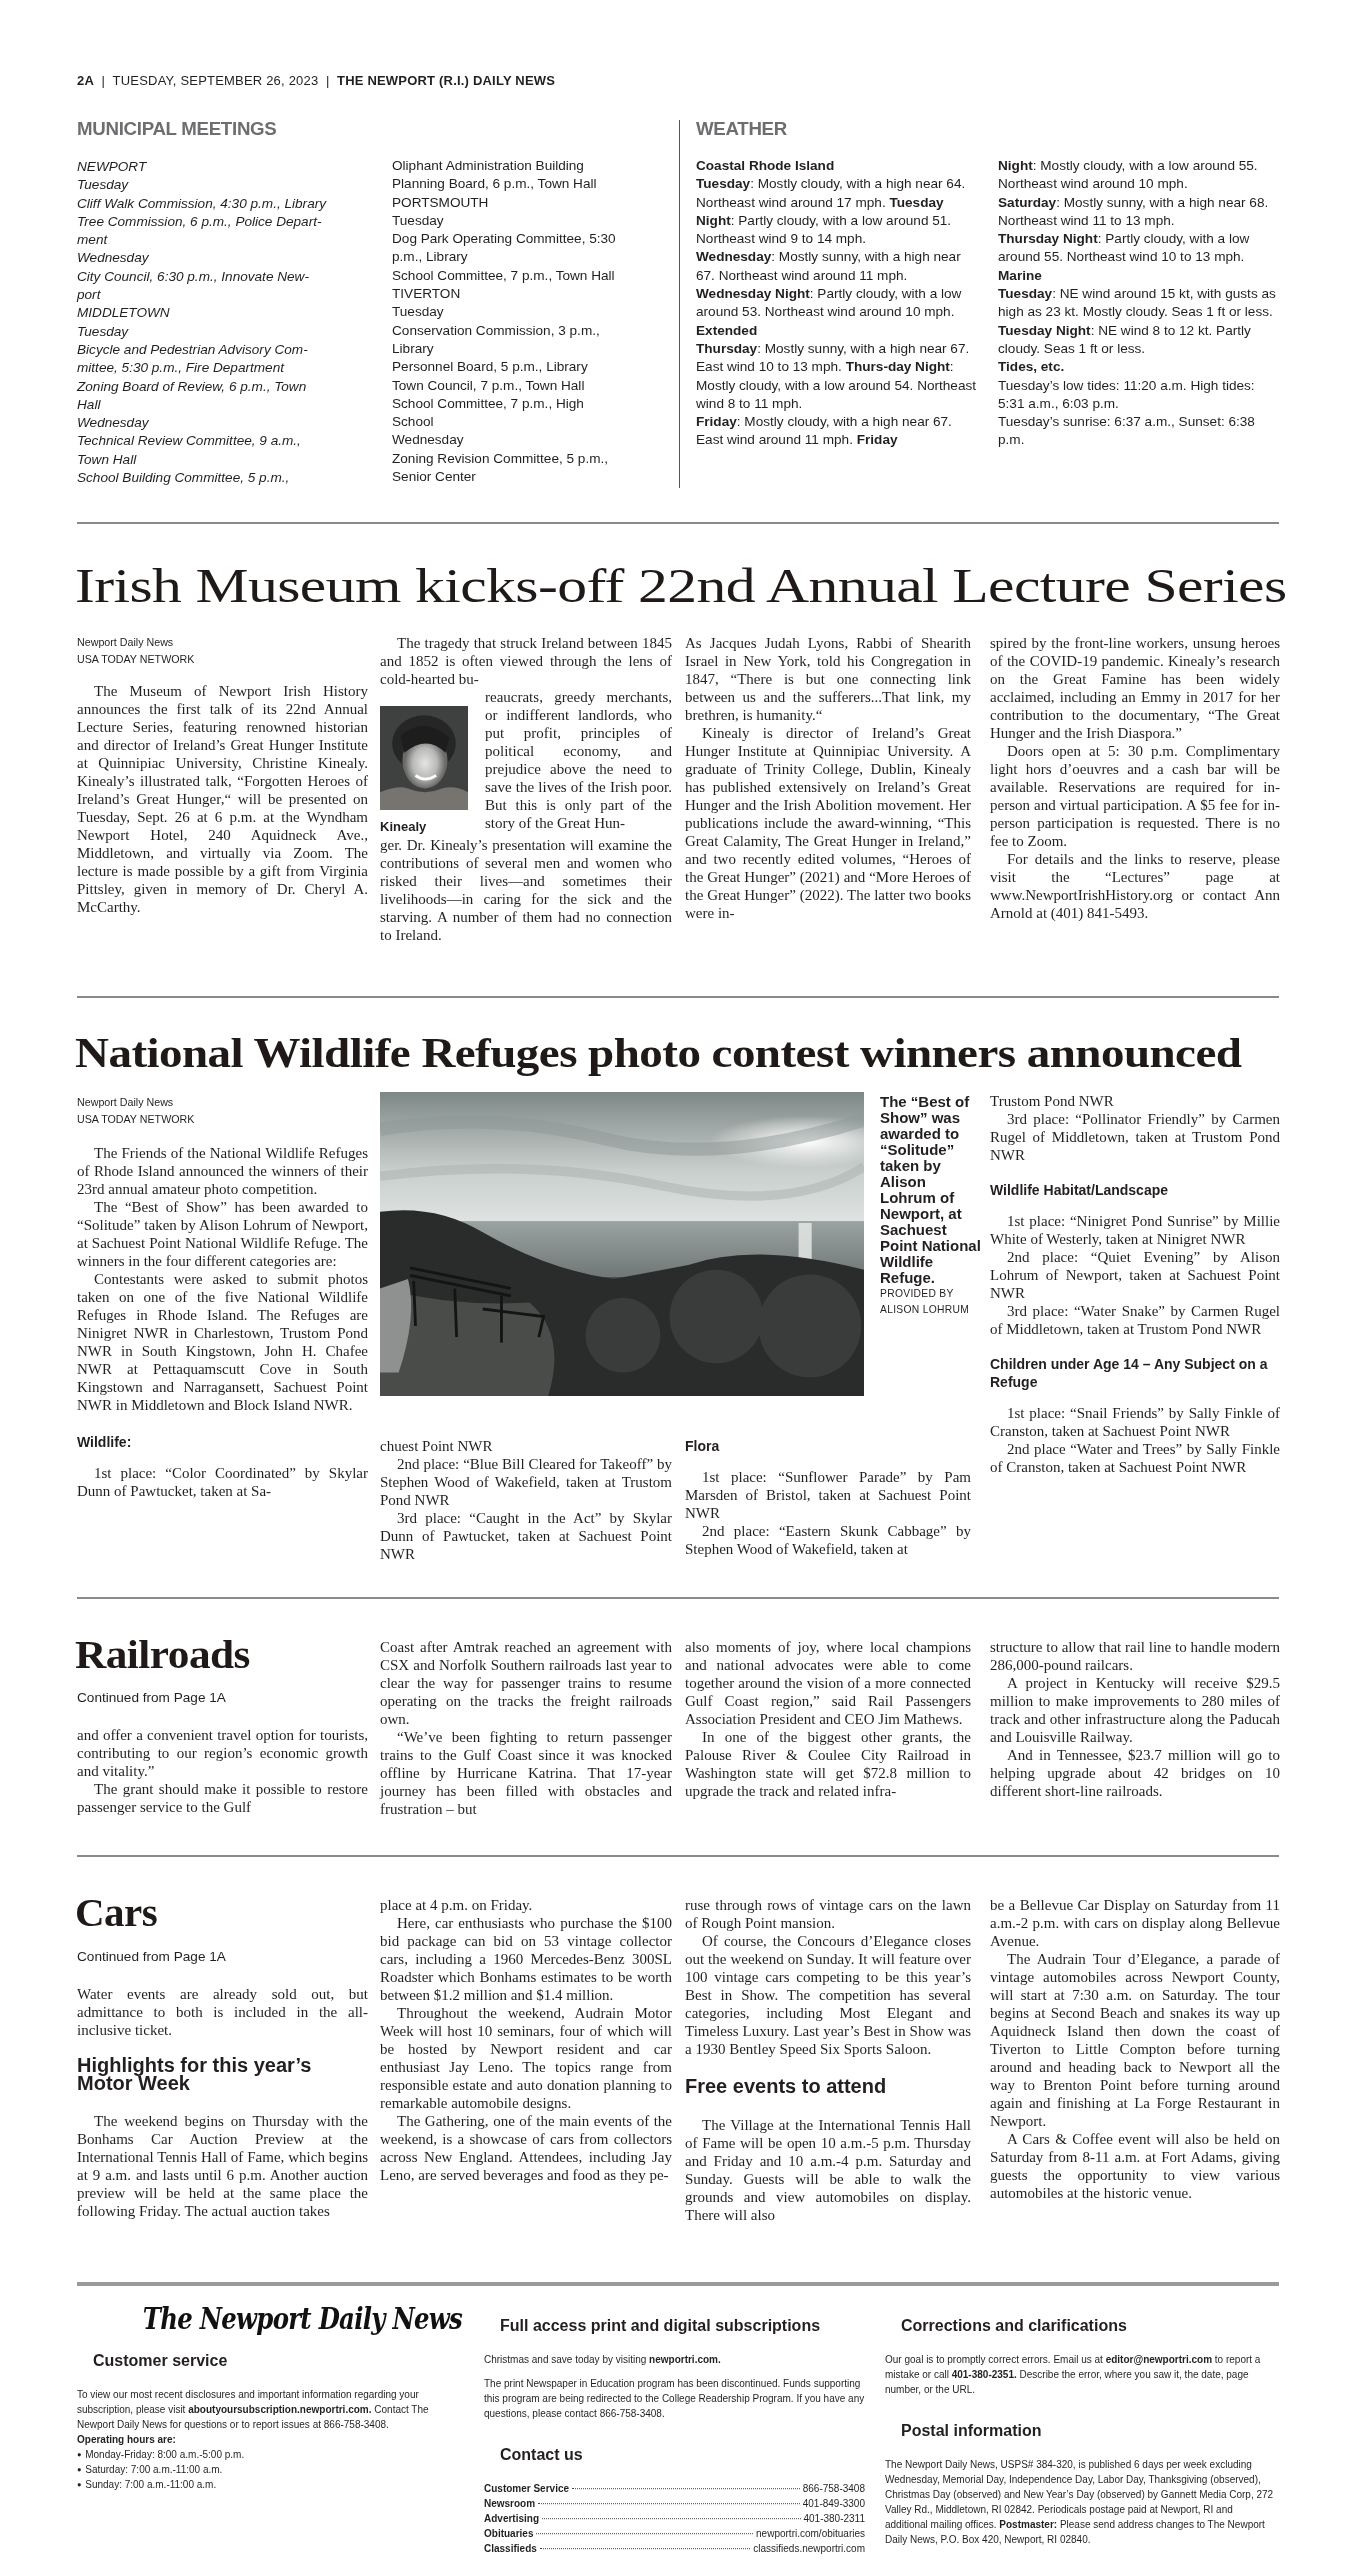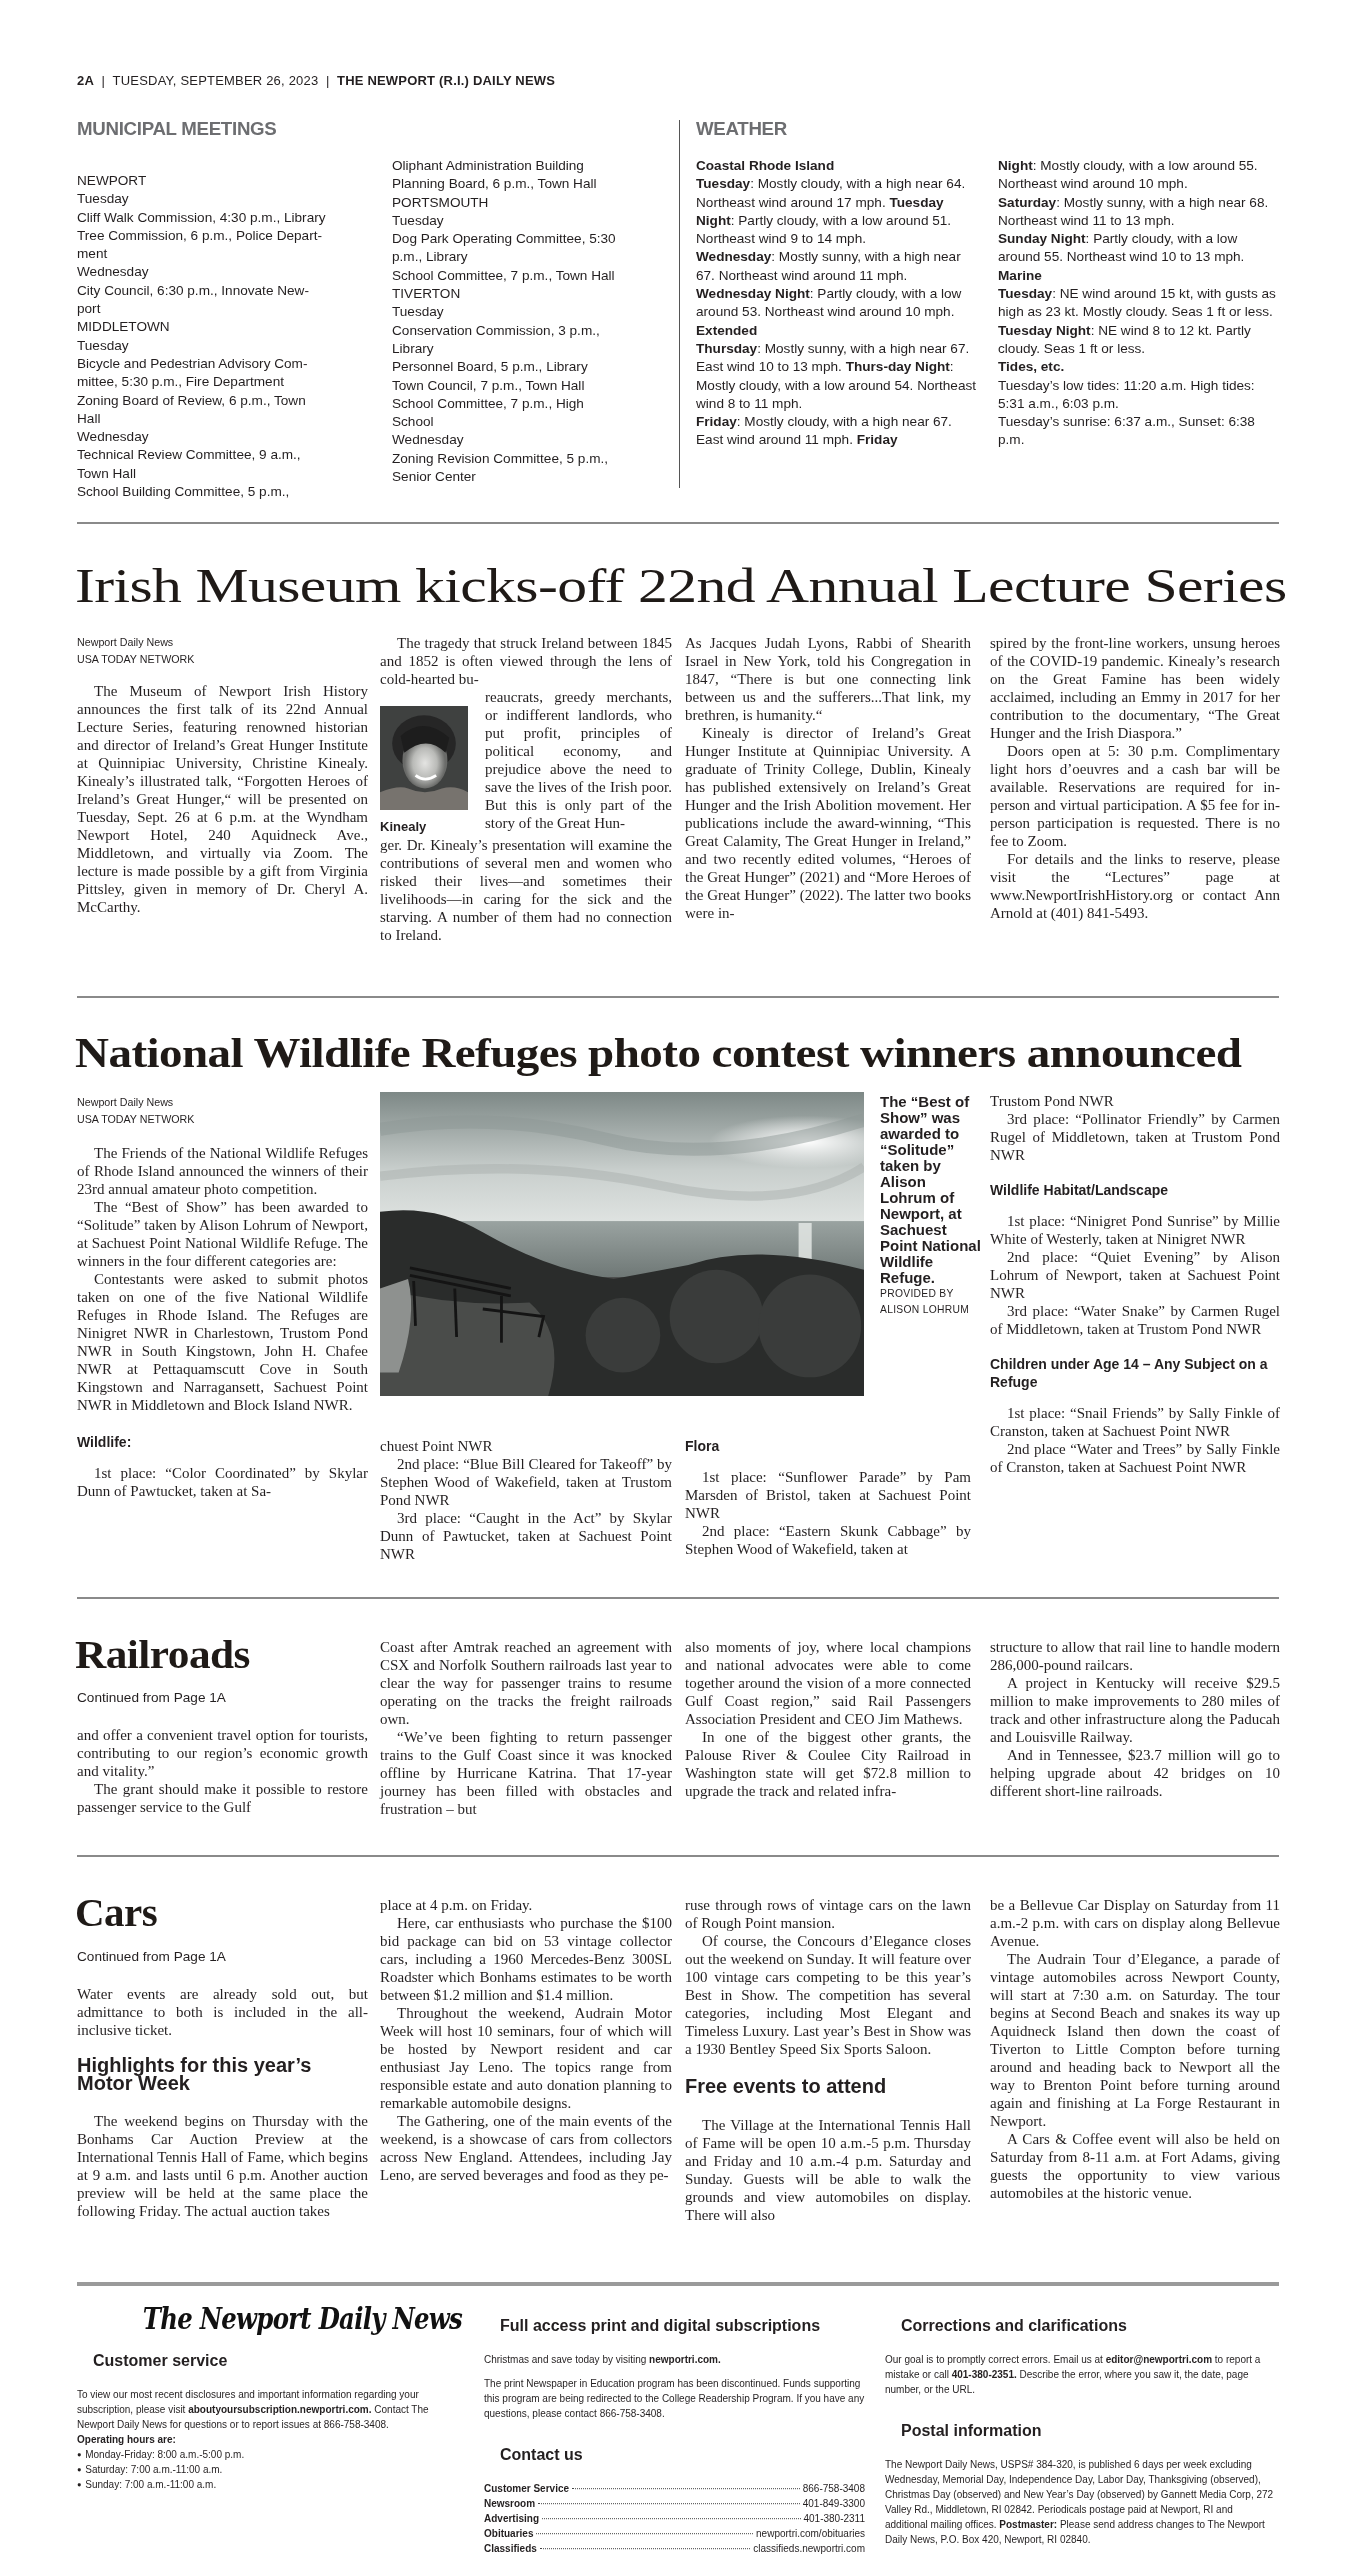--- a/index.html
+++ b/index.html
@@ -49,21 +49,21 @@
   .img-box svg { display:block; width:100%; height:100%; }
 </style>
 </head>
 <body>
 
 <div class="abs sans hdr">
   <b>2A</b><span class="sep">|</span><span>TUESDAY, SEPTEMBER 26, 2023</span><span class="sep">|</span><b>THE NEWPORT (R.I.) DAILY NEWS</b>
 </div>
 
 <div class="abs sans sec-head" style="left:77px; top:118px;">MUNICIPAL MEETINGS</div>
-<div class="abs sans list" style="left:77px; top:172px; width:290px;" id="mm-col1">
+<div class="abs sans list" style="left:77px; top:158px; width:290px;font-style:italic;" id="mm-col1">
     <div>NEWPORT</div>
     <div>Tuesday</div>
     <div>Cliff Walk Commission, 4:30 p.m., Library</div>
     <div>Tree Commission, 6 p.m., Police Depart-</div>
     <div>ment</div>
     <div>Wednesday</div>
     <div>City Council, 6:30 p.m., Innovate New-</div>
     <div>port</div>
     <div>MIDDLETOWN</div>
     <div>Tuesday</div>
@@ -105,21 +105,21 @@
   <p><b>Tuesday</b><span>: Mostly cloudy, with a high near 64. Northeast wind around 17 mph. </span><b>Tuesday Night</b><span>: Partly cloudy, with a low around 51. Northeast wind 9 to 14 mph.</span></p>
   <p><b>Wednesday</b><span>: Mostly sunny, with a high near 67. Northeast wind around 11 mph.</span></p>
   <p><b>Wednesday Night</b><span>: Partly cloudy, with a low around 53. Northeast wind around 10 mph.</span></p>
   <p><b>Extended</b></p>
   <p><b>Thursday</b><span>: Mostly sunny, with a high near 67. East wind 10 to 13 mph. </span><b>Thurs-day Night</b><span>: Mostly cloudy, with a low around 54. Northeast wind 8 to 11 mph.</span></p>
   <p><b>Friday</b><span>: Mostly cloudy, with a high near 67. East wind around 11 mph. </span><b>Friday</b></p>
 </div>
 <div class="abs sans wx" style="left:998px; top:157px; width:280px;">
   <p><b>Night</b><span>: Mostly cloudy, with a low around 55. Northeast wind around 10 mph.</span></p>
   <p><b>Saturday</b><span>: Mostly sunny, with a high near 68. Northeast wind 11 to 13 mph.</span></p>
-  <p><b>Sunday Night</b><span>: Partly cloudy, with a low around 55. Northeast wind 10 to 13 mph.</span></p>
+  <p><b>Thursday Night</b><span>: Partly cloudy, with a low around 55. Northeast wind 10 to 13 mph.</span></p>
   <p><b>Marine</b></p>
   <p><b>Tuesday</b><span>: NE wind around 15 kt, with gusts as high as 23 kt. Mostly cloudy. Seas 1 ft or less. </span><b>Tuesday Night</b><span>: NE wind 8 to 12 kt. Partly cloudy. Seas 1 ft or less.</span></p>
   <p><b>Tides, etc.</b></p>
   <p>Tuesday’s low tides: 11:20 a.m. High tides: 5:31 a.m., 6:03 p.m.</p>
   <p>Tuesday’s sunrise: 6:37 a.m., Sunset: 6:38 p.m.</p>
 </div>
 
 <div class="abs hrule" style="top:522px;"></div>
 
 <div class="abs headline h1a" style="left: 75px; top: 557px; transform: scaleX(1.21739);">Irish Museum kicks-off 22nd Annual Lecture Series</div>

